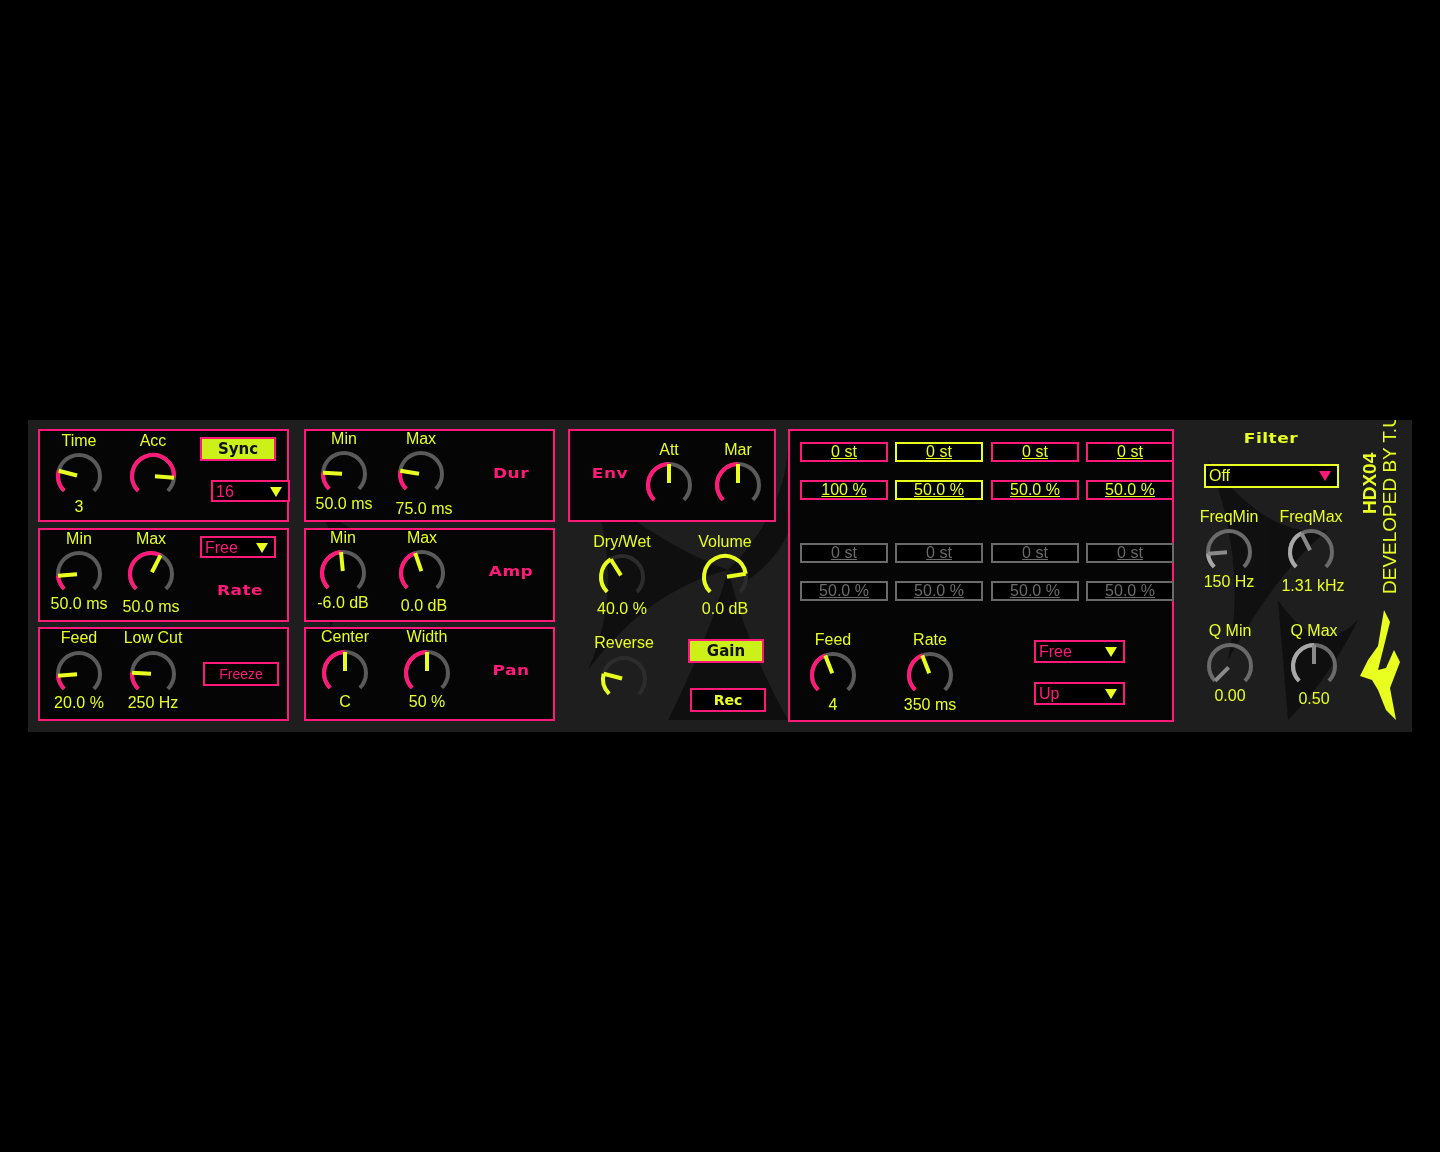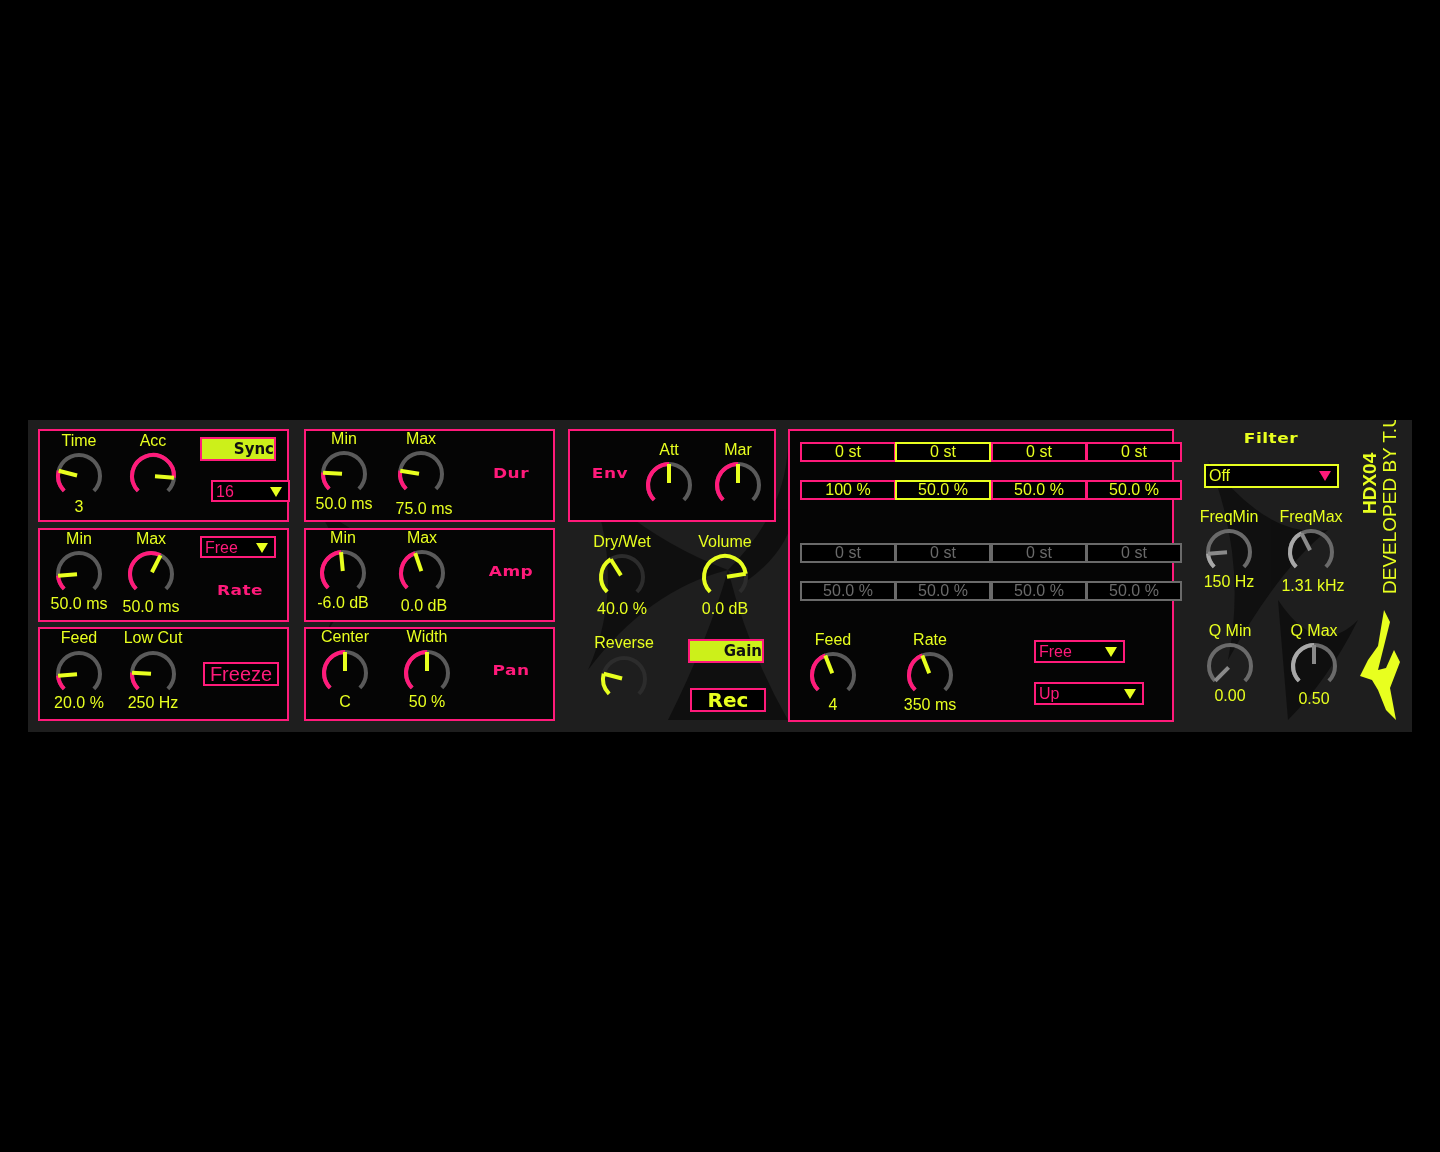--- a/index.html
+++ b/index.html
@@ -8,28 +8,28 @@
   #panel { position:absolute; left:28px; top:420px; width:1384px; height:312px; background:#1e1e1e; overflow:hidden; }
   .deco { position:absolute; left:0; top:0; width:1384px; height:312px; pointer-events:none; }
   .box { position:absolute; border:2px solid #ff1a7a; background:#050505; box-sizing:border-box; }
   .lbl { position:absolute; color:#e8ff1f; font-size:16px; text-align:center; white-space:nowrap; transform:translateX(-50%); line-height:18px; }
   .val { position:absolute; color:#e8ff1f; font-size:16px; text-align:center; white-space:nowrap; transform:translateX(-50%); line-height:18px; }
   .knob { position:absolute; width:52px; height:52px; transform:translate(-50%,-50%); cursor:pointer; }
   .knob svg { width:52px; height:52px; display:block; }
   .title { position:absolute; color:#ff1a7a; font-family:"DejaVu Sans", sans-serif; font-weight:bold; font-size:17px;
            letter-spacing:0.5px; transform:translateX(-50%) scaleY(0.8); white-space:nowrap; }
   .btn-on { position:absolute; background:#ccf01a; border:2px solid #ff1a7a; color:#111; box-sizing:border-box;
-            font-family:"DejaVu Sans", sans-serif; font-weight:bold; font-size:15px; text-align:right; cursor:pointer; }
+            font-family:"DejaVu Sans", sans-serif; font-weight:bold; font-size:15px; text-align:center; cursor:pointer; }
   .btn-off { position:absolute; background:#000; border:2px solid #ff1a7a; box-sizing:border-box;
-             font-size:20px; text-align:center; cursor:pointer; }
+             font-size:14px; text-align:center; cursor:pointer; }
   .dd { position:absolute; border:2px solid #ff1a7a; background:#000; box-sizing:border-box; cursor:pointer; }
   .dd .t { position:absolute; left:3px; top:0; color:#ff1a7a; font-size:16px; line-height:20px; }
   .dd .arr { position:absolute; right:6px; top:5px; width:0; height:0; border-left:6px solid transparent; border-right:6px solid transparent; border-top:10px solid #e8ff1f; }
-  .num { position:absolute; width:96px; height:20px; box-sizing:border-box; border:2px solid #ff1a7a; background:#000;
-         color:#e8ff1f; font-size:16px; text-align:center; line-height:16px; cursor:pointer; }
+  .num { position:absolute; width:88px; height:20px; box-sizing:border-box; border:2px solid #ff1a7a; background:#000;
+         color:#e8ff1f; font-size:16px; text-align:center; line-height:16px; cursor:pointer;text-decoration:underline; }
   .num.sel { border-color:#e8ff1f; }
   .num.dim { border-color:#6a6a6a; color:#6a6a6a; }
   .brand1 { position:absolute; color:#e8ff1f; font-weight:bold; font-size:19px; transform-origin:left top; transform:rotate(-90deg); white-space:nowrap; }
   .brand2 { position:absolute; color:#e8ff1f; font-size:19px; transform-origin:left top; transform:rotate(-90deg); white-space:nowrap; }
 </style>
 </head>
 <body>
 
 <div id="panel">
   <svg class="deco" viewBox="0 0 1384 312">
@@ -259,21 +259,21 @@
         <path d="M11.15 40.85 A21 21 0 1 1 40.85 40.85" stroke="#5a5a5a" stroke-width="4" fill="none"></path>
         <path d="M11.15 40.85 A21 21 0 0 1 18.27 6.47" stroke="#ff1a7a" stroke-width="4" fill="none"></path>
         <line x1="25.26" y1="24.14" x2="18.27" y2="6.47" stroke="#e8ff1f" stroke-width="4" stroke-linecap="butt"></line>
       </svg>
     </div>
   <div class="val" style="left:902px;top:276px;">350 ms</div>
   <div class="dd" style="left:1006px;top:220px;width:91px;height:23px;">
     <span class="t">Free</span>
     <span class="arr"></span>
   </div>
-  <div class="dd" style="left:1006px;top:262px;width:110px;height:23px;">
+  <div class="dd" style="left:1006px;top:262px;width:91px;height:23px;">
     <span class="t">Up</span>
     <span class="arr"></span>
   </div>
 
   <div class="title" style="left:1243px;top:8px;color:#e8ff1f;">Filter</div>
   <div class="dd" style="left:1176px;top:44px;width:135px;height:24px;border-color:#e8ff1f;">
     <span class="t" style="color:#e8ff1f;">Off</span>
     <span class="arr" style="border-top-color:#ff1a7a;"></span>
   </div>
   <div class="lbl" style="left:1201px;top:88px;">FreqMin</div>

